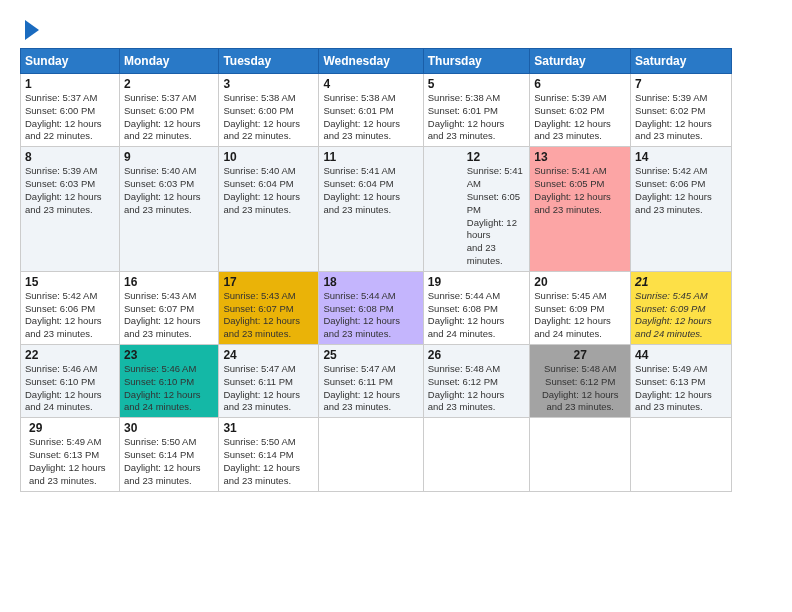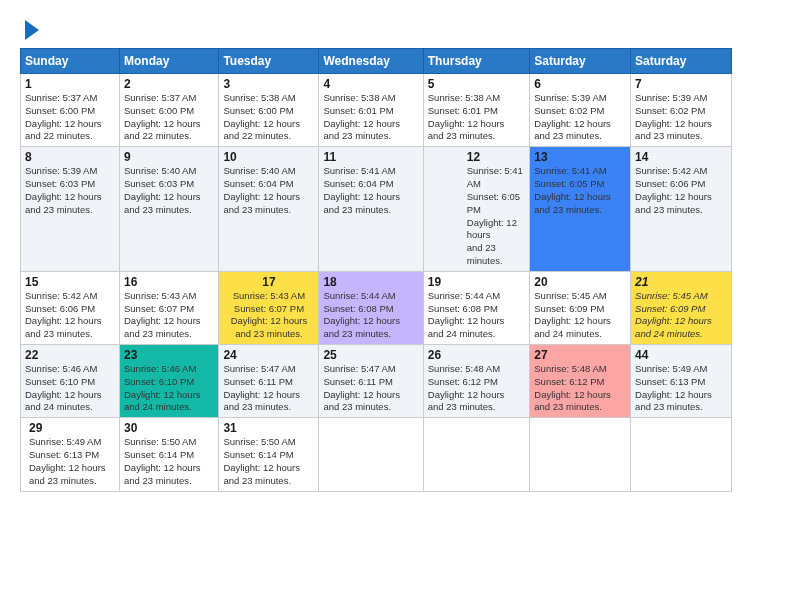--- a/index.html
+++ b/index.html
@@ -216,21 +216,21 @@
 Daylight: 12 hours
 and 23 minutes.</div>
           </td>
           <td style="background: rgb(240, 244, 248); padding-left: 43px;">
             <span class="day-num">12</span>
             <div class="day-info" style="white-space: pre-line;">Sunrise: 5:41 AM
 Sunset: 6:05 PM
 Daylight: 12 hours
 and 23 minutes.</div>
           </td>
-          <td style="background: #3b82f6;">
+          <td style="background: #fca5a5;">
             <span class="day-num">13</span>
             <div class="day-info" style="white-space: pre-line;">Sunrise: 5:41 AM
 Sunset: 6:05 PM
 Daylight: 12 hours
 and 23 minutes.</div>
           </td>
           <td style="background: rgb(240, 244, 248);">
             <span class="day-num">14</span>
             <div class="day-info" style="white-space: pre-line;">Sunrise: 5:42 AM
 Sunset: 6:06 PM
@@ -246,21 +246,21 @@
 Daylight: 12 hours
 and 23 minutes.</div>
           </td>
           <td style="background: rgb(255, 255, 255);">
             <span class="day-num">16</span>
             <div class="day-info" style="white-space: pre-line;">Sunrise: 5:43 AM
 Sunset: 6:07 PM
 Daylight: 12 hours
 and 23 minutes.</div>
           </td>
-          <td style="background: #fde047; text-align: center;">
+          <td style="background: #eab308;">
             <span class="day-num">17</span>
             <div class="day-info" style="white-space: pre-line;">Sunrise: 5:43 AM
 Sunset: 6:07 PM
 Daylight: 12 hours
 and 23 minutes.</div>
           </td>
           <td style="background: #c4b5fd;">
             <span class="day-num">18</span>
             <div class="day-info" style="white-space: pre-line;">Sunrise: 5:44 AM
 Sunset: 6:08 PM
@@ -318,21 +318,21 @@
 Daylight: 12 hours
 and 23 minutes.</div>
           </td>
           <td style="background: rgb(240, 244, 248);">
             <span class="day-num">26</span>
             <div class="day-info" style="white-space: pre-line;">Sunrise: 5:48 AM
 Sunset: 6:12 PM
 Daylight: 12 hours
 and 23 minutes.</div>
           </td>
-          <td style="background: #fca5a5;">
+          <td style="background: #a3a3a3; text-align: center;">
             <span class="day-num">27</span>
             <div class="day-info" style="white-space: pre-line;">Sunrise: 5:48 AM
 Sunset: 6:12 PM
 Daylight: 12 hours
 and 23 minutes.</div>
           </td>
           <td style="background: rgb(240, 244, 248);">
             <span class="day-num">44</span>
             <div class="day-info" style="white-space: pre-line;">Sunrise: 5:49 AM
 Sunset: 6:13 PM

